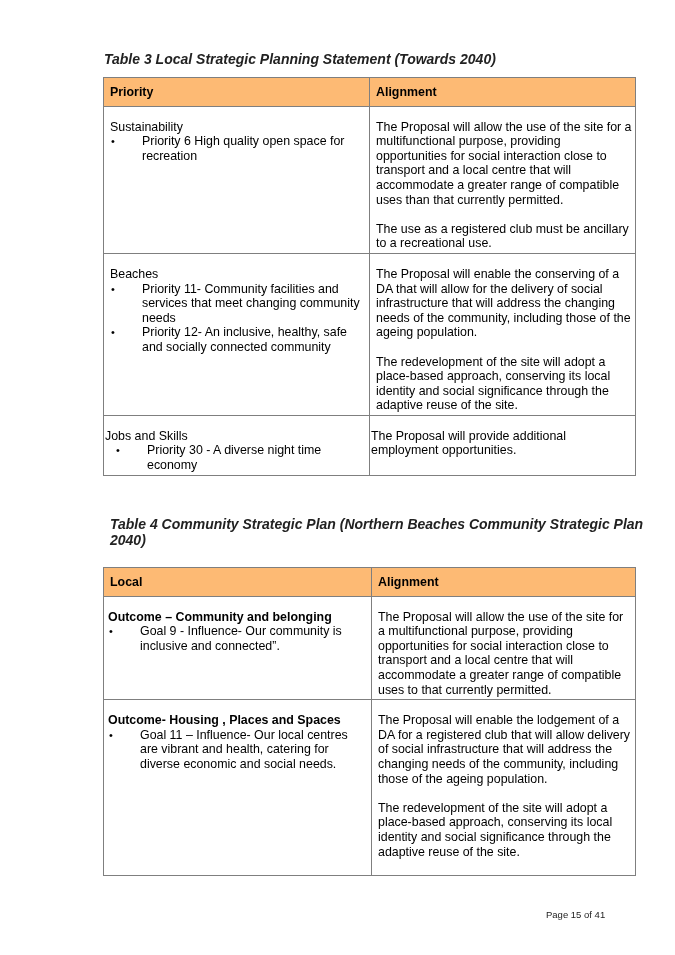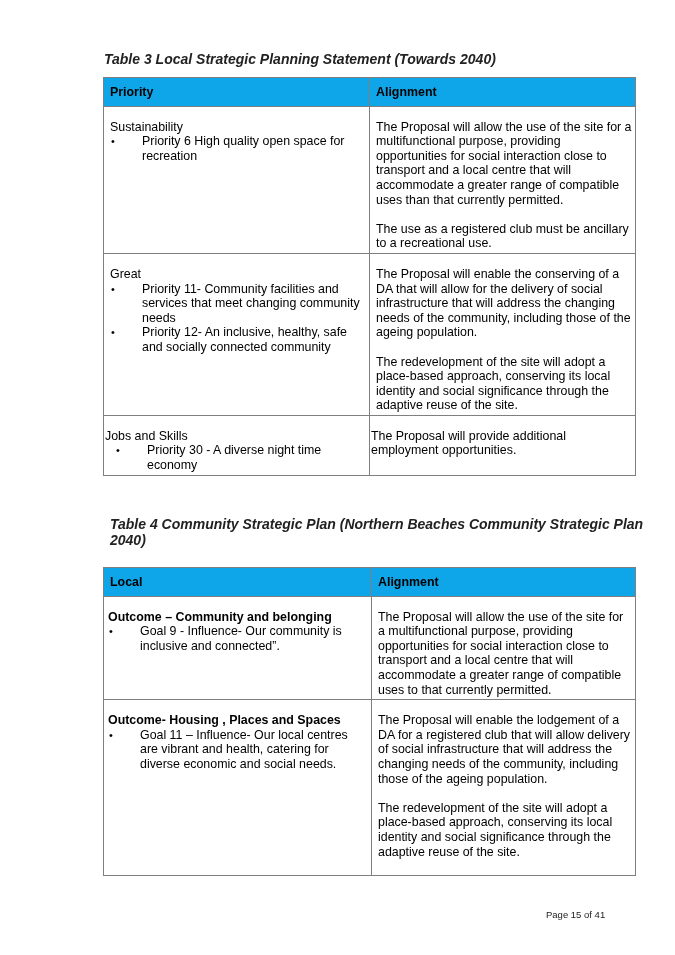--- a/index.html
+++ b/index.html
@@ -13,21 +13,21 @@
     }
     table.doc {
       position: absolute; left: 103px; width: 532px;
       border-collapse: collapse; table-layout: fixed;
       font-size: 12.4px; line-height: 14.6px;
     }
     table.doc th, table.doc td {
       border: 1px solid #7f7f7f; vertical-align: top; text-align: left;
     }
     table.doc th {
-      background: #0ea5e9; font-weight: bold; font-size: 12.4px;
+      background: #fdba74; font-weight: bold; font-size: 12.4px;
       padding: 7px 6px 6px 6px;
     }
     table.doc td { padding: 13px 2px 2px 6px; }
     td .heading { display: block; }
     td .heading.bold { font-weight: bold; }
     ul.bullets { margin: 0; padding: 0; list-style: none; }
     ul.bullets li { position: relative; padding-left: 32px; }
     ul.bullets li .dot {
       position: absolute; left: 1px; top: 0; font-size: 11px;
     }
@@ -65,21 +65,21 @@
         </ul>
       </td>
       <td>
         <p>The Proposal will allow the use of the site for a multifunctional purpose, providing opportunities for social interaction close to transport and a local centre that will accommodate a greater range of compatible uses than that currently permitted.</p>
         <p>The use as a registered club must be ancillary to a recreational use.</p>
       </td>
     </tr>
 
     <tr style="height:159px;">
       <td>
-        <span class="heading">Great</span>
+        <span class="heading">Beaches</span>
         <ul class="bullets">
           <li><span class="dot">•</span><span>Priority 11- Community facilities and services that meet changing community needs</span></li>
           <li><span class="dot">•</span><span>Priority 12- An inclusive, healthy, safe and socially connected community</span></li>
         </ul>
       </td>
       <td>
         <p>The Proposal will enable the conserving of a DA that will allow for the delivery of social infrastructure that will address the changing needs of the community, including those of the ageing population.</p>
         <p>The redevelopment of the site will adopt a place-based approach, conserving its local identity and social significance through the adaptive reuse of the site.</p>
       </td>
     </tr>

